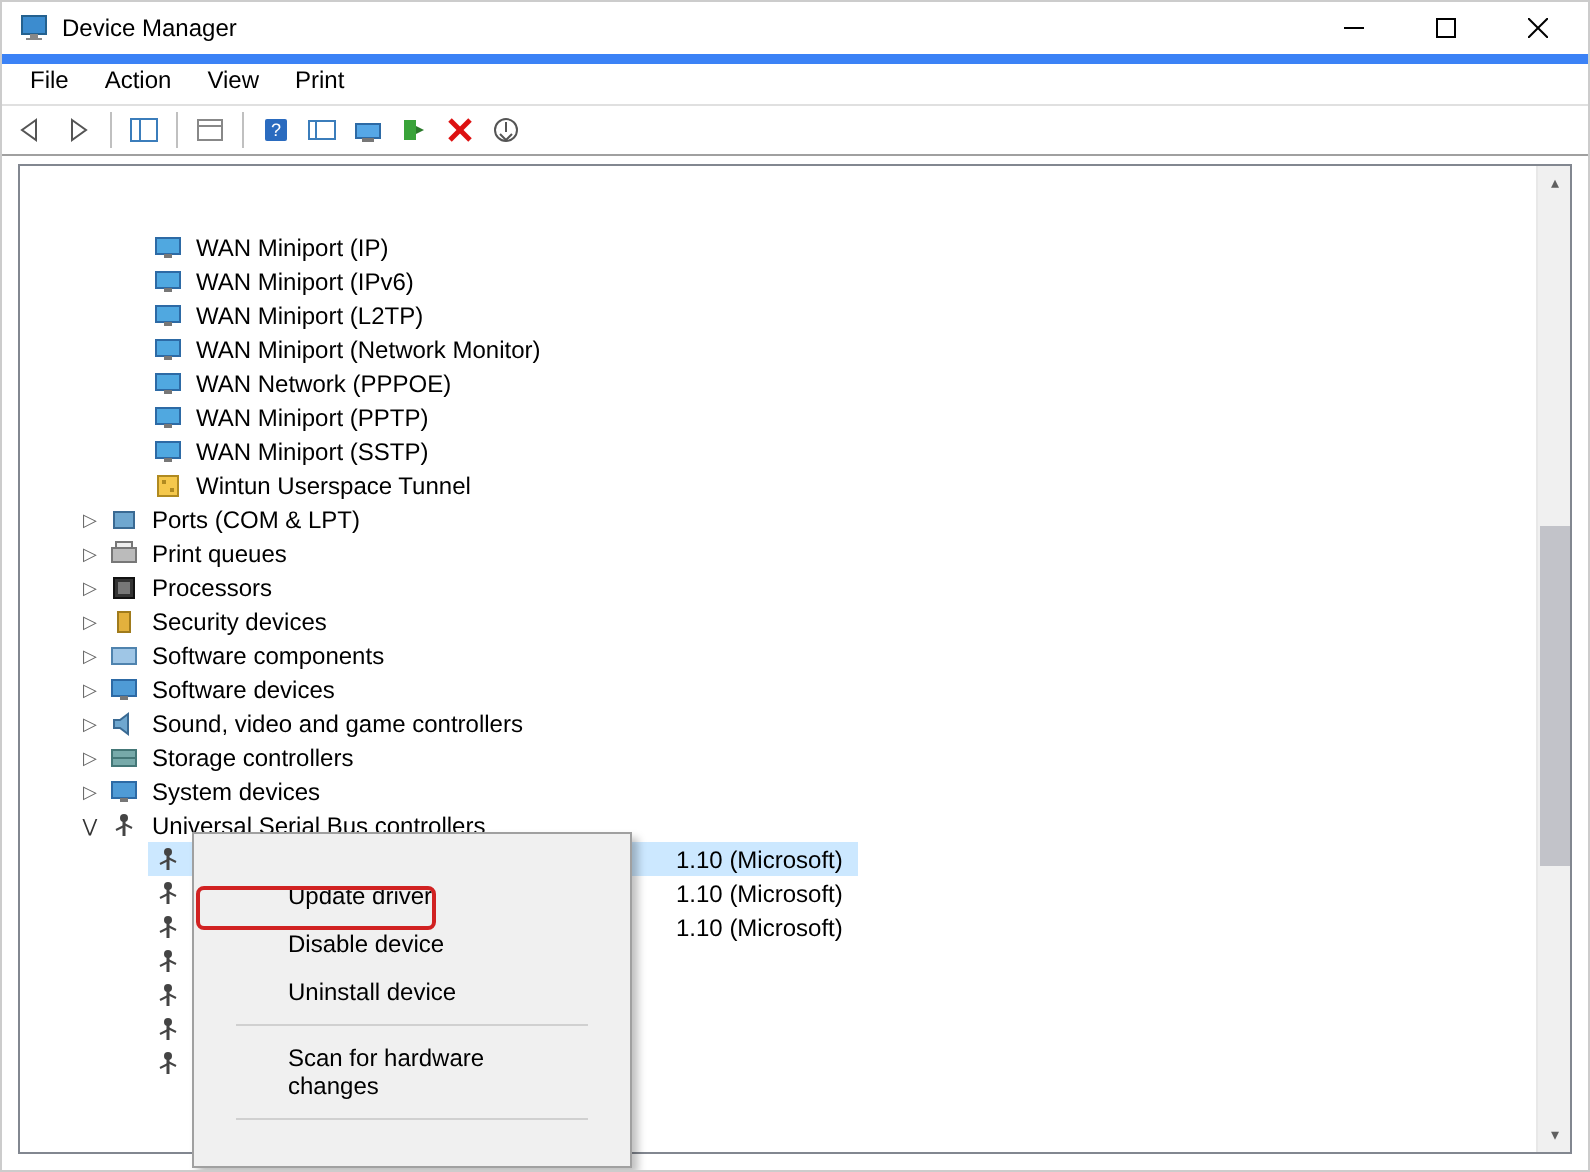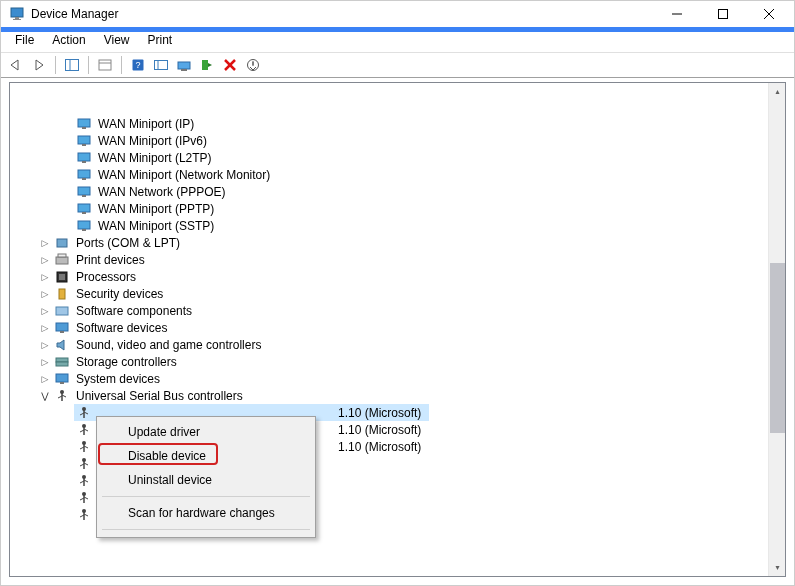--- a/index.html
+++ b/index.html
@@ -116,21 +116,21 @@
     padding-right: 6px;
   }
   .label-wrap { display:inline-flex; align-items:center; height:17px;}
   .ctx-menu {
     position: absolute;
     left: 95px; top: 415px;
     width: 220px;
     background: #f0f0f0;
     border: 1px solid #a0a0a0;
     box-shadow: 3px 3px 4px rgba(0,0,0,0.25);
-    padding: 3px;
+    padding: 19px;
     z-index: 50;
   }
   .ctx-item {
     padding: 5px 10px 5px 28px;
     font-size: 12px;
   }
   .ctx-sep { height:1px; background:#d0d0d0; margin: 4px 2px; }
   .ctx-item.bold { font-weight: bold; }
   .red-highlight {
     position: absolute;
@@ -311,39 +311,49 @@
       </div>
     <div class="node indent2">
         <span class="dev-icon">
           <svg width="16" height="16">
             <rect x="2" y="3" width="12" height="8" fill="#50a8e0" stroke="#2d6aa5"></rect>
             <rect x="6" y="11" width="4" height="2" fill="#777"></rect>
           </svg>
         </span>
         <span class="label">WAN Miniport (SSTP)</span>
       </div>
+    <div class="node indent2">
+        <span class="dev-icon">
+          <svg width="16" height="16">
+            <rect x="3" y="3" width="10" height="10" fill="#f5c84c" stroke="#b08a20"></rect>
+            <rect x="5" y="5" width="2" height="2" fill="#b08a20"></rect>
+            <rect x="9" y="9" width="2" height="2" fill="#b08a20"></rect>
+          </svg>
+        </span>
+        <span class="label">Wintun Userspace Tunnel</span>
+      </div>
 
     <div class="node indent0">
         <span class="expander">▷</span>
         <span class="dev-icon">
           <svg width="16" height="16">
             <rect x="3" y="4" width="10" height="8" fill="#6fa7cf" stroke="#3a6a93"></rect>
           </svg>
         </span>
         <span class="label">Ports (COM &amp; LPT)</span>
       </div>
     <div class="node indent0">
         <span class="expander">▷</span>
         <span class="dev-icon">
           <svg width="16" height="16">
             <rect x="2" y="5" width="12" height="7" fill="#bbb" stroke="#777"></rect>
             <rect x="4" y="2" width="8" height="3" fill="#eee" stroke="#777"></rect>
           </svg>
         </span>
-        <span class="label">Print devices</span>
+        <span class="label">Print queues</span>
       </div>
     <div class="node indent0">
         <span class="expander">▷</span>
         <span class="dev-icon">
           <svg width="16" height="16">
             <rect x="3" y="3" width="10" height="10" fill="#333" stroke="#111"></rect>
             <rect x="5" y="5" width="6" height="6" fill="#777"></rect>
           </svg>
         </span>
         <span class="label">Processors</span>

